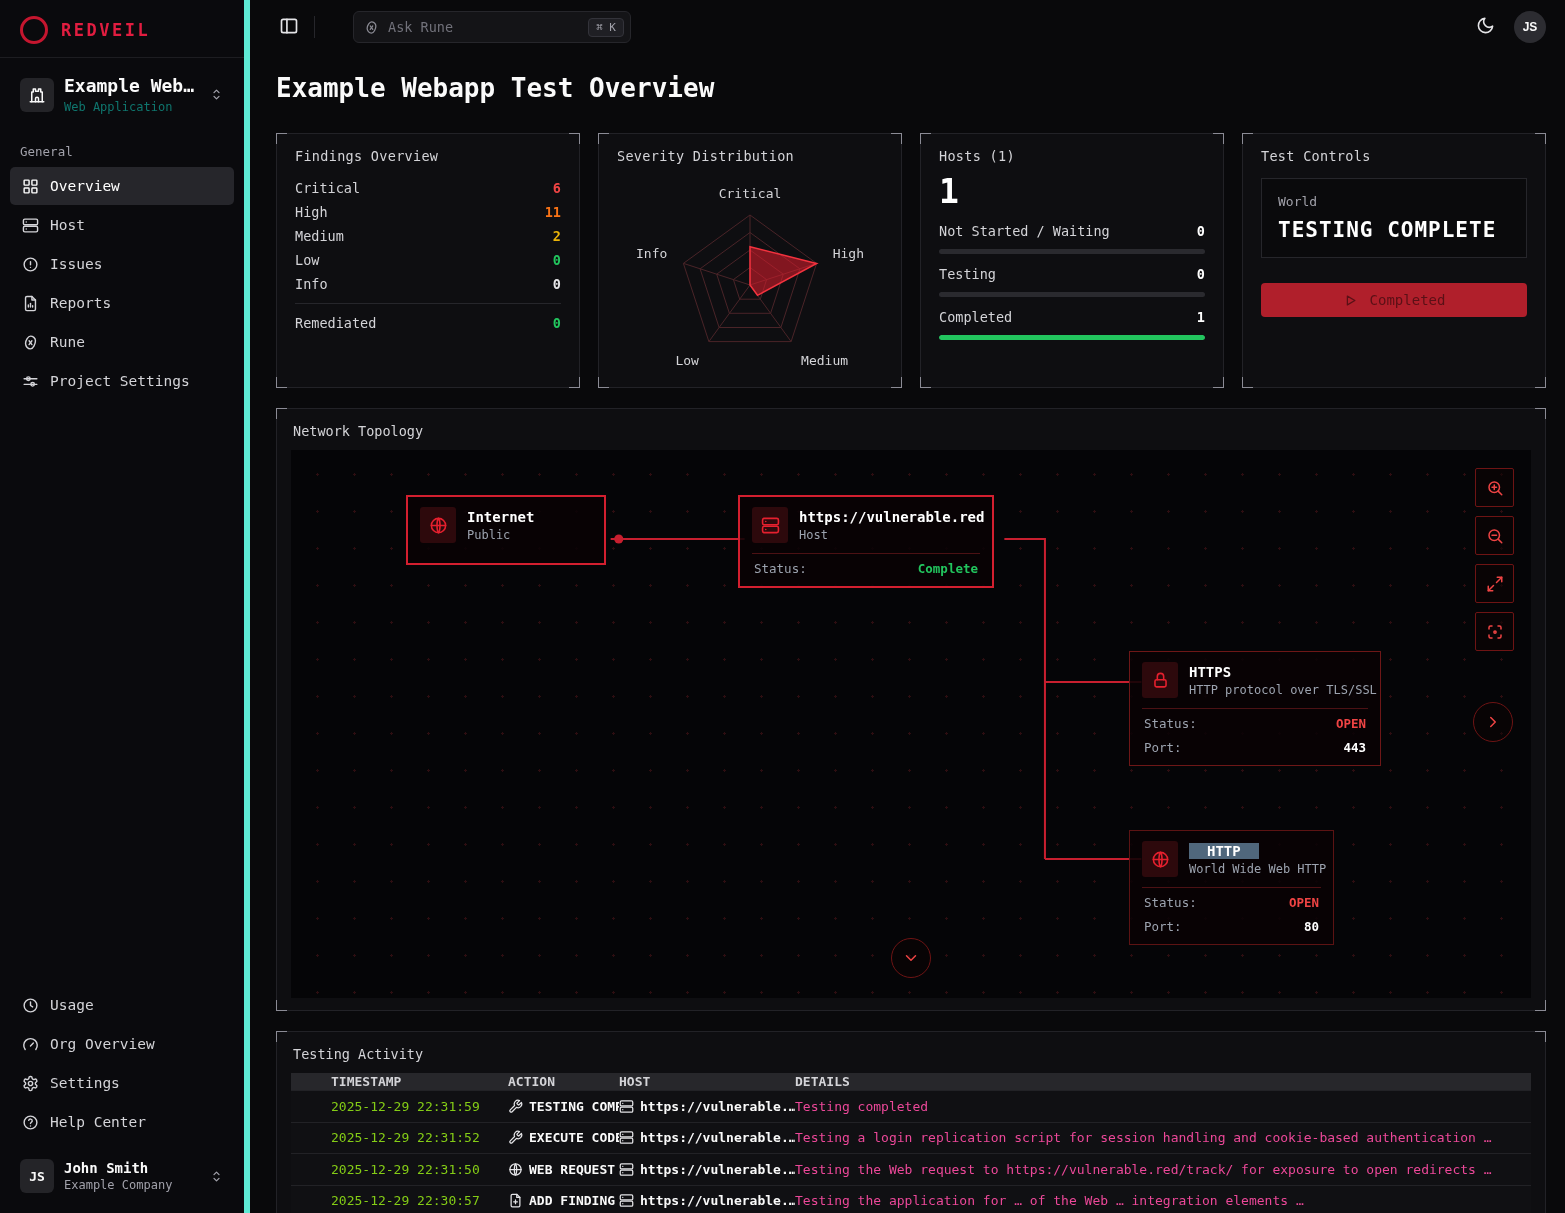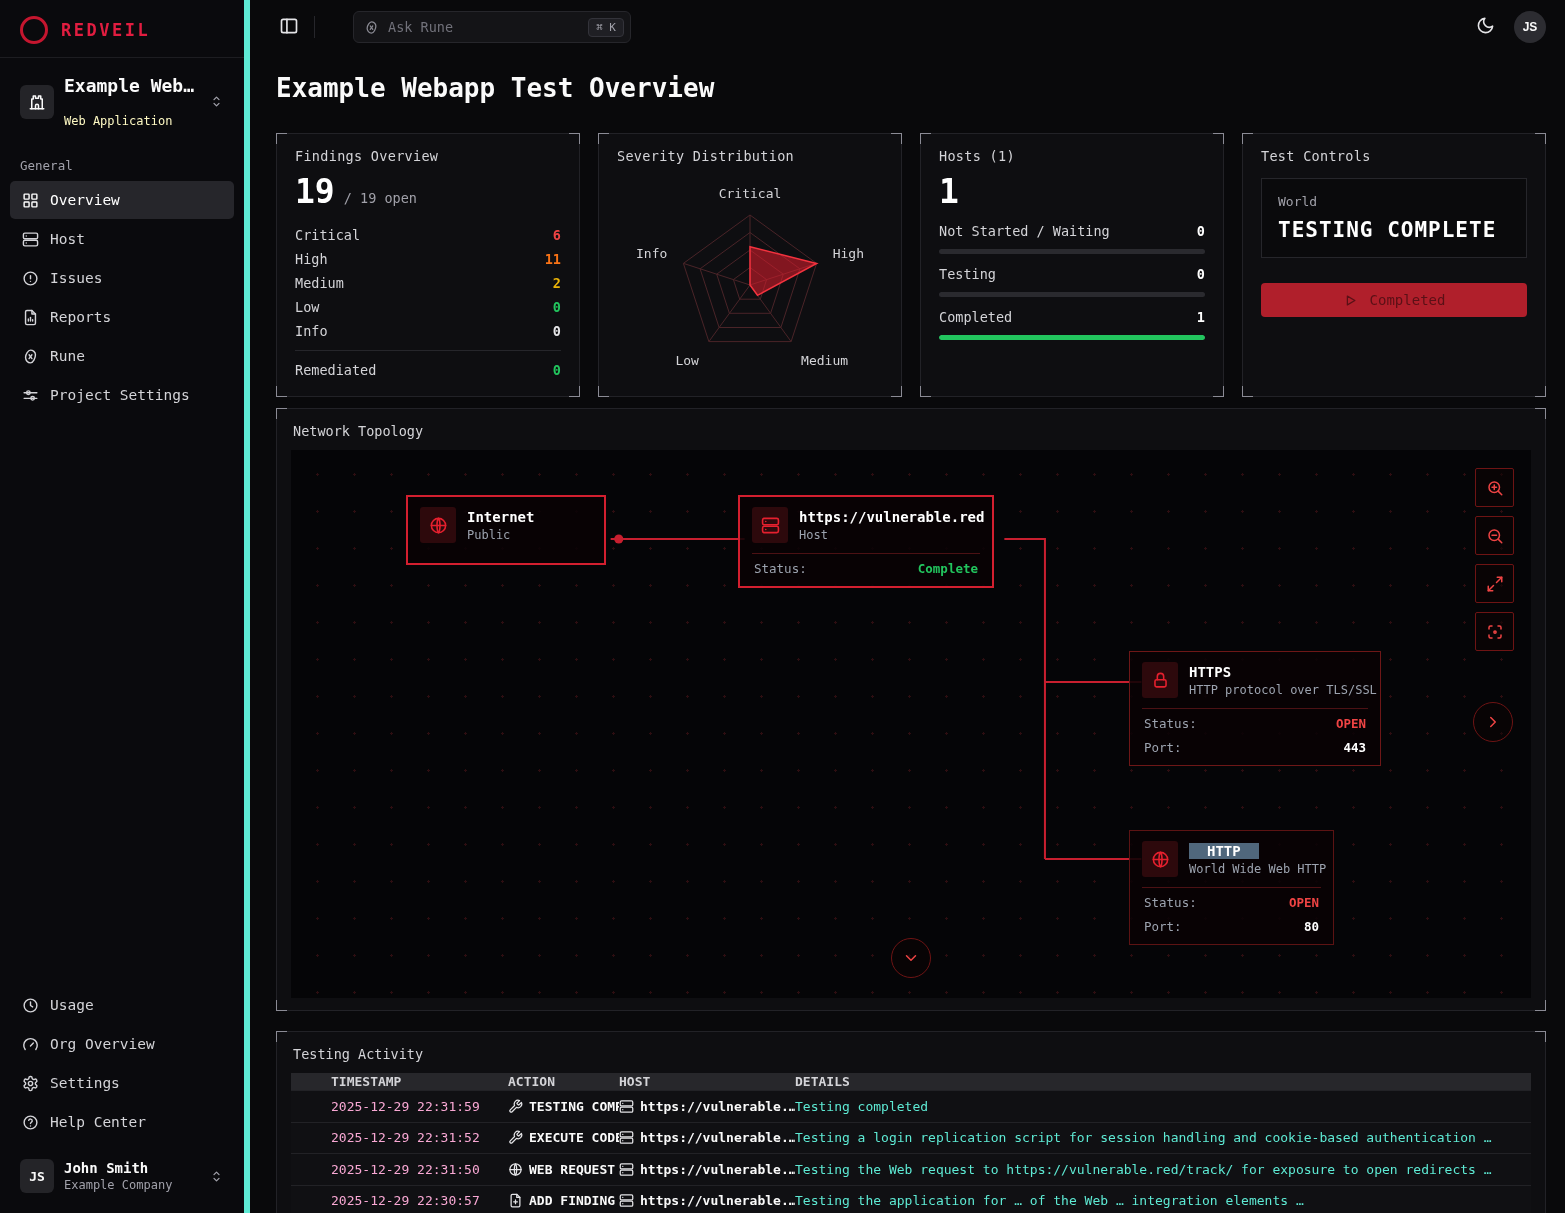--- a/index.html
+++ b/index.html
@@ -20,21 +20,21 @@
   .brand { font-size:17px; font-weight:bold; color:#e11d40; letter-spacing:2.5px; }
   .sb-div { border-top:1px solid #1d1d21; }
   .project-row { display:flex; align-items:center; gap:10px; margin:13px 14px 0; padding:4px 6px;
     border-radius:6px; cursor:pointer; }
   .tile { width:34px; height:34px; flex:none; background:#242428; border-radius:6px;
     display:flex; align-items:center; justify-content:center; color:#fafafa; }
   .tile .ic { width:18px; height:18px; }
   .project-meta { min-width:0; flex:1; }
   .project-name { font-size:18px; font-weight:bold; color:#fafafa; white-space:nowrap;
     overflow:hidden; text-overflow:ellipsis; }
-  .project-type { font-size:12px; color:#fef9c3; margin-top:18px; }
+  .project-type { font-size:12px; color:#0f766e; margin-top:4px; }
   .updown { width:15px; height:15px; color:#a1a1aa; flex:none; }
   .section-label { font-size:12.5px; color:#a1a1aa; margin:26px 0 8px 20px; }
   .nav { margin:0 10px; }
   .nav-item { height:38px; display:flex; align-items:center; gap:11px; padding:0 12px;
     border-radius:5px; font-size:14.5px; color:#d4d4d8; cursor:pointer; margin-bottom:1px; }
   .nav-item .ic { width:17px; height:17px; flex:none; }
   .nav-item.active { background:#26262b; color:#ffffff; }
   .sb-footer { margin-top:auto; }
   .user-row { display:flex; align-items:center; gap:10px; margin:14px 14px 16px; padding:4px 6px;
     cursor:pointer; }
@@ -136,26 +136,26 @@
   .btn-pan-right { right:18px; top:252px; }
   .btn-pan-down { left:calc(50% - 20px); bottom:20px; }
 
   
   .table { background:#101013; }
   .trow { display:grid; grid-template-columns:40px 177px 111px 176px 1fr; align-items:center; }
   .thead { background:#27272b; height:17px; font-size:13px; font-weight:bold; color:#d4d4d8; }
   .tbody .trow { height:31.5px; border-top:1px solid #222226; font-size:13px; }
   .cell-exp { display:flex; justify-content:center; color:#71717a; }
   .cell-exp .ic { width:13px; height:13px; }
-  .cell-ts { color:#f9a8d4; white-space:nowrap; }
+  .cell-ts { color:#84cc16; white-space:nowrap; }
   .cell-action, .cell-host { display:flex; align-items:center; gap:6px; min-width:0; }
   .cell-action .ic, .cell-host .ic { width:15px; height:15px; flex:none; color:#e4e4e7; }
   .cell-action span, .cell-host span { font-weight:bold; color:#fafafa; white-space:nowrap;
     overflow:hidden; }
-  .cell-details { color:#5eead4; white-space:nowrap; overflow:hidden; padding-right:8px; }
+  .cell-details { color:#ec4899; white-space:nowrap; overflow:hidden; padding-right:8px; }
 
   .radar-wrap { position:absolute; left:0; right:0; top:42px; display:flex; justify-content:center; }
 </style>
 </head>
 <body>
 
 <div class="app">
 
   <aside class="sidebar">
     <div class="logo-row">
@@ -347,24 +347,20 @@
         <button class="avatar">JS</button>
       </div>
     </header>
 
     <h1 class="page-title">Example Webapp Test Overview</h1>
 
     <section class="cards">
 
       <div class="card has-corners">
         <div class="card-title">Findings Overview</div>
-        <div class="big-row">
-          <span class="big">19</span>
-          <span class="big-suffix">/ 19 open</span>
-        </div>
         <div class="f-rows" id="findings-rows">
   <div class="f-row">
     <span class="f-label">Critical</span>
     <span class="f-val" style="color: rgb(239, 68, 68);">6</span>
   </div>
 
   <div class="f-row">
     <span class="f-label">High</span>
     <span class="f-val" style="color: rgb(249, 115, 22);">11</span>
   </div>

